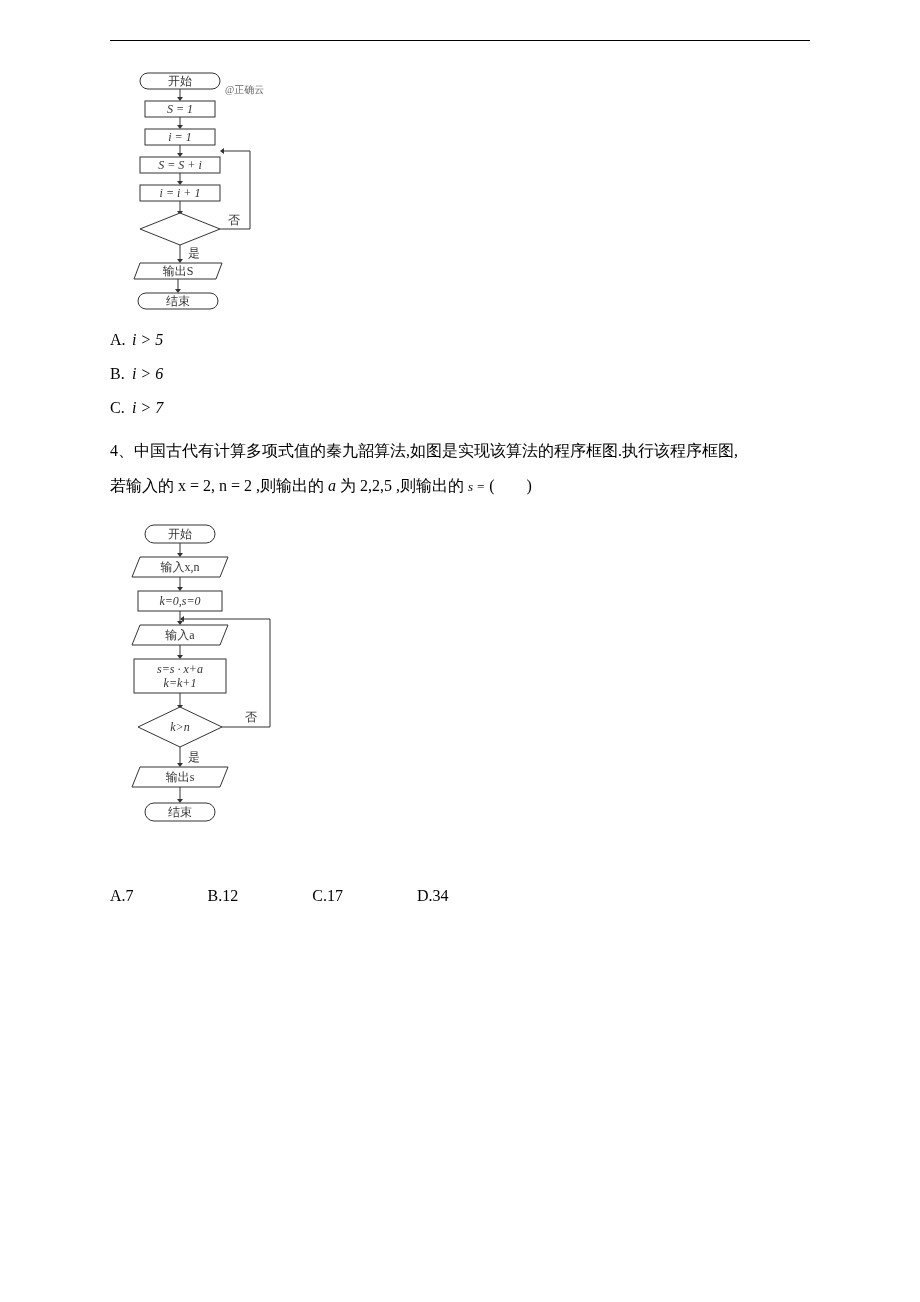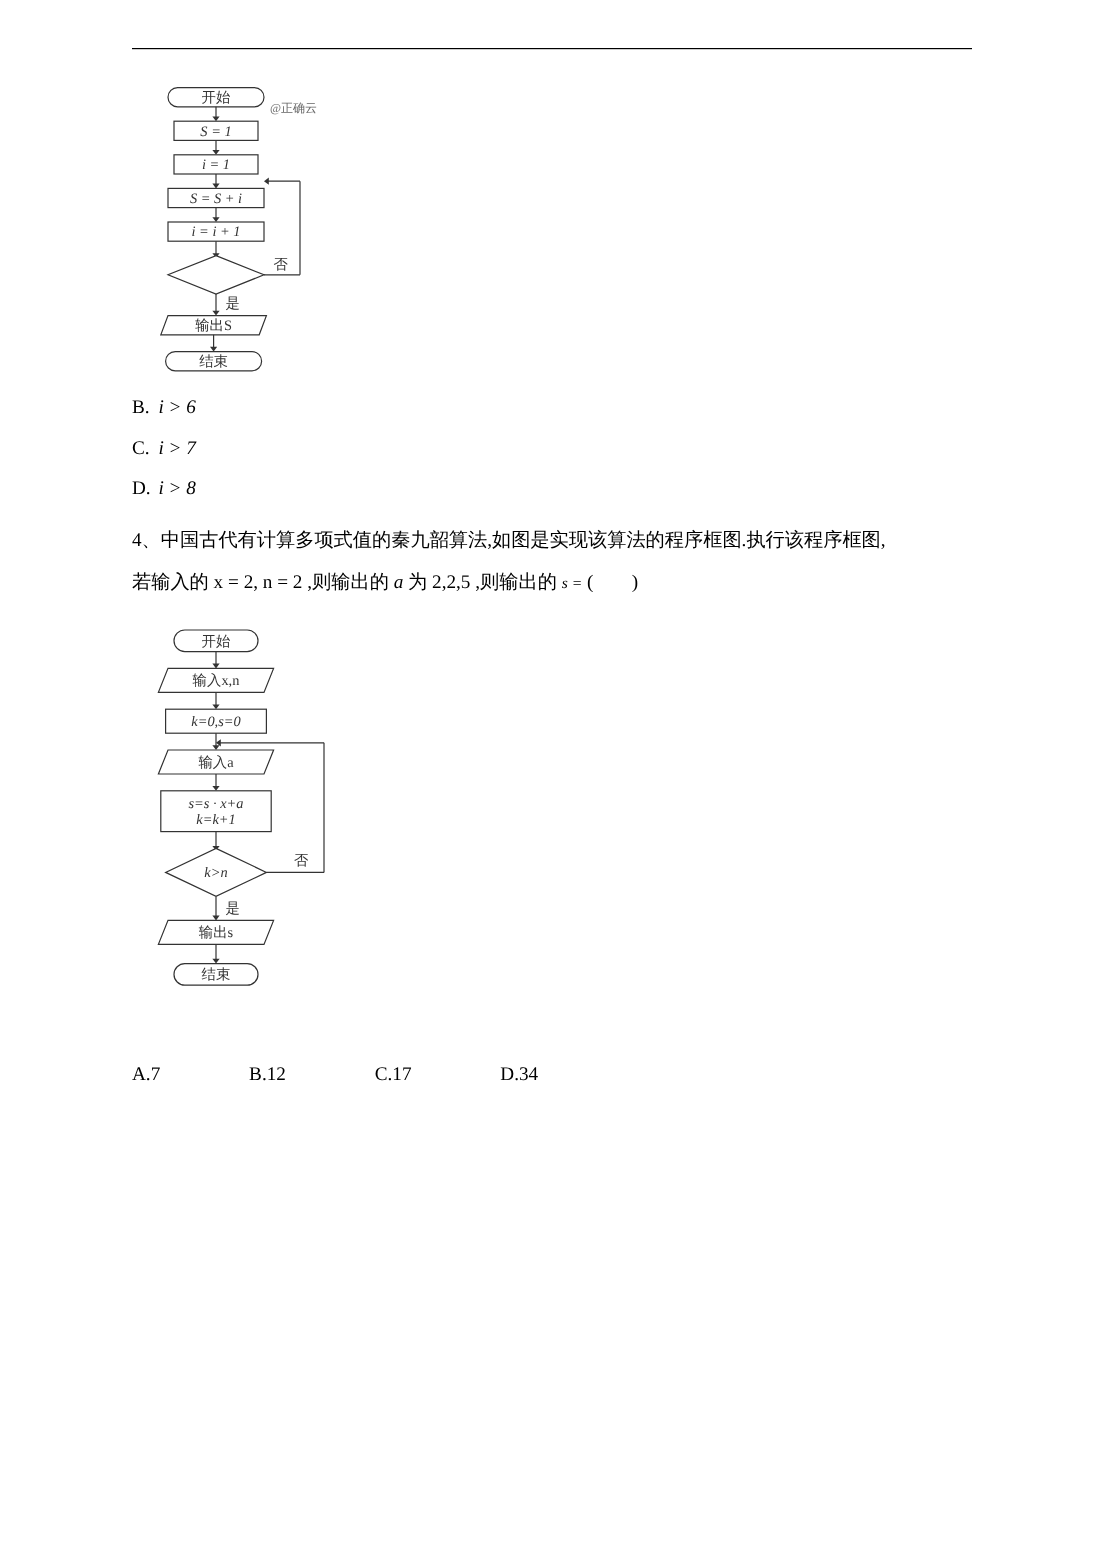--- a/index.html
+++ b/index.html
@@ -120,30 +120,30 @@
       <text x="68" y="204" text-anchor="middle" class="cn">输出S</text>
       <line x1="68" y1="208" x2="68" y2="220" stroke="#333"></line>
       <polygon points="65,218 71,218 68,222" fill="#333"></polygon>
 
       <rect x="28" y="222" rx="8" ry="8" width="80" height="16" fill="#fff" stroke="#333"></rect>
       <text x="68" y="234" text-anchor="middle" class="cn">结束</text>
     </svg>
   </div>
 
   <div class="option">
+    <span class="label">A.</span>
+    <span class="expr">i &gt; 5</span>
+  </div>
+  <div class="option">
     <span class="label">B.</span>
     <span class="expr">i &gt; 6</span>
   </div>
   <div class="option">
     <span class="label">C.</span>
     <span class="expr">i &gt; 7</span>
-  </div>
-  <div class="option">
-    <span class="label">D.</span>
-    <span class="expr">i &gt; 8</span>
   </div>
 
   <div class="q4-text">
     <span>4、中国古代有计算多项式值的秦九韶算法,如图是实现该算法的程序框图.执行该程序框图,</span><br>
     <span>若输入的 </span>
     <span style="font-family:'Times New Roman'">x = 2, n = 2</span>
     <span> ,则输出的 </span>
     <span style="font-style:italic;font-family:'Times New Roman'">a</span>
     <span> 为 2,2,5 ,则输出的 </span>
     <span style="font-style:italic;font-family:'Times New Roman';font-size:13px">s =</span>

